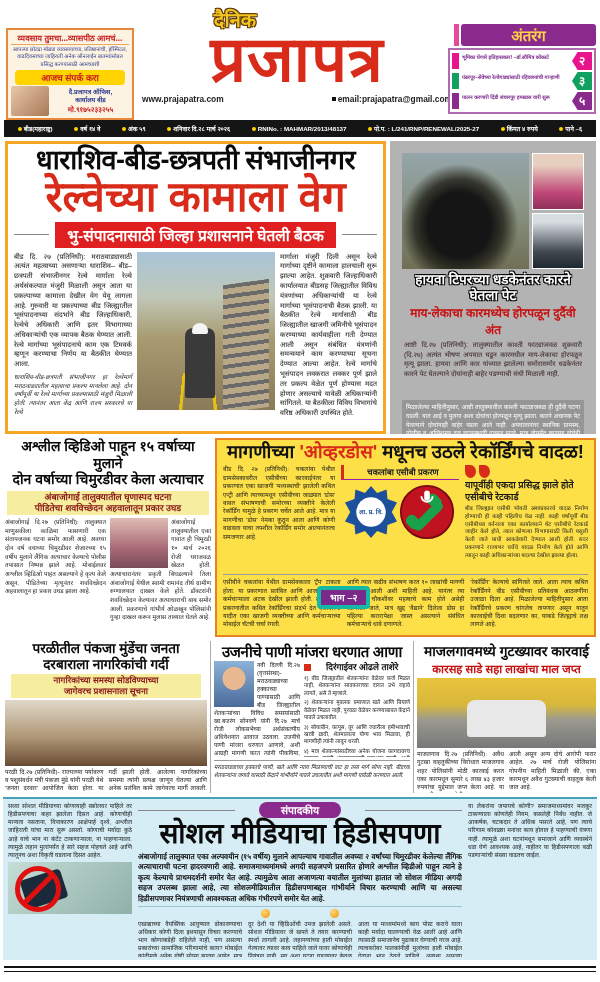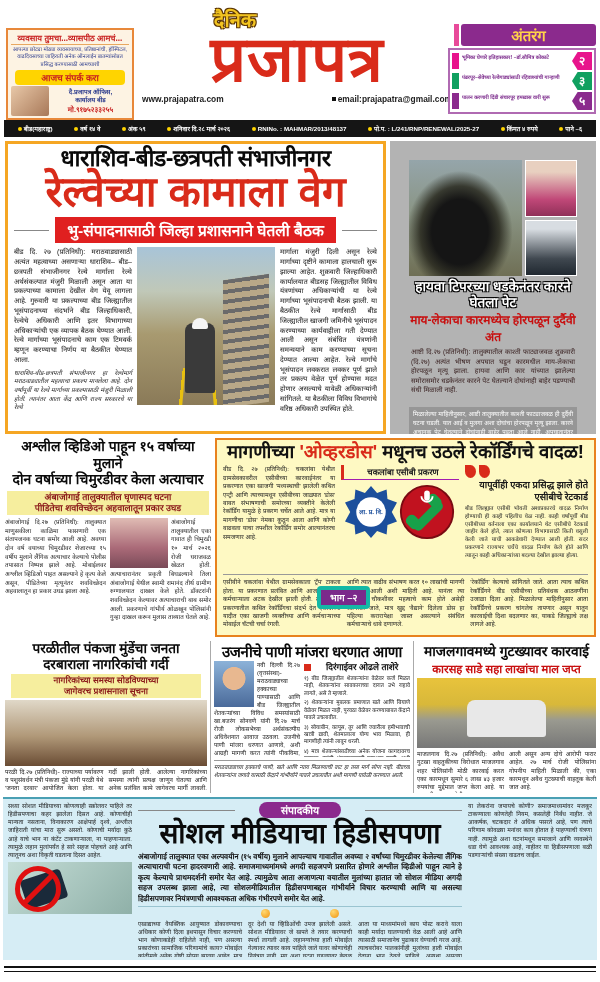--- a/index.html
+++ b/index.html
@@ -38,38 +38,38 @@
              clip-path:polygon(28% 0,100% 0,100% 100%,28% 100%,0 50%); flex:none; }
   .c-pink { background:#e8148c; } .c-green { background:#10a060; } .c-purple { background:#8b2a8d; }
 
   
   .strip { position:absolute; top:120px; left:4px; right:4px; height:17px; background:#151515; display:flex; align-items:center; justify-content:space-around; padding:0 3px; }
   .strip-item { color:#fff; font-size:6.2px; font-weight:bold; display:flex; align-items:center; gap:2px; white-space:nowrap; }
   .dot { width:4px; height:4px; border-radius:50%; background:#ffd400; flex:none; }
 
   
   .lead { position:absolute; left:5px; top:141px; width:381px; height:293px; border:3px solid #f5a623; background:#fff; padding:2px 6px; overflow:hidden; }
-  .lead-h1 { font-size:23px; font-weight:900; color:#0a0a0a; text-align:center; letter-spacing:-0.5px; line-height:1.1; }
+  .lead-h1 { font-size:27px; font-weight:900; color:#0a0a0a; text-align:center; letter-spacing:-0.5px; line-height:1.1; }
   .lead-h2 { font-size:42px; font-weight:900; color:#d92b1a; text-align:center; line-height:1.02; }
   .lead-sub-row { display:flex; align-items:center; gap:6px; margin:3px 0 4px; }
   .hline { flex:1; border-top:1.5px solid #888; }
   .lead-sub { background:#e02020; color:#fff; font-size:15.5px; font-weight:900; padding:2px 12px; }
   .lead-body { display:flex; gap:5px; height:178px; overflow:hidden; }
   .lead-col1 { width:118px; flex:none; }
   .t7 { font-size:7px; line-height:1.4; text-align:justify; color:#111; }
   .t-ital { font-size:6.2px; line-height:1.4; text-align:justify; color:#222; font-style:italic; margin-top:4px; }
   .ph-rail { width:138px; height:158px; flex:none; position:relative; overflow:hidden;
              background:linear-gradient(180deg,#a8c4d8 0%,#c0c8b8 28%,#a89a70 55%,#8a7a58 100%); }
   .rail-track { position:absolute; right:6px; top:30px; width:46px; height:128px; background:repeating-linear-gradient(180deg,#6a6a6a 0 4px,#b8a888 4px 10px); transform:skewY(-8deg); }
   .surveyor { position:absolute; left:48px; bottom:12px; width:30px; height:70px; background:#3a3a3a; border-radius:8px 8px 2px 2px; }
   .helmet { position:absolute; left:55px; bottom:76px; width:16px; height:11px; background:#f5f5f5; border-radius:8px 8px 2px 2px; }
   .tripod { position:absolute; left:44px; bottom:0; width:34px; height:40px; border-left:3px solid #e8c010; border-right:3px solid #e8c010; transform:perspective(40px) rotateX(14deg); }
 
   
-  .accident { position:absolute; left:390px; top:141px; width:206px; height:293px; background:#b3b3b3; padding:19px; overflow:hidden; }
+  .accident { position:absolute; left:390px; top:141px; width:206px; height:293px; background:#b3b3b3; padding:12px; overflow:hidden; }
   .acc-photos { display:flex; gap:3px; height:116px; }
   .ph-car { flex:1; position:relative; overflow:hidden;
             background:radial-gradient(ellipse at 45% 62%, #151515 0 32%, rgba(40,40,30,.85) 45%, transparent 60%),
                        linear-gradient(180deg,#95a5aa 0%,#8a9585 45%,#6f6f55 100%); }
   .acc-ports { width:52px; flex:none; display:flex; flex-direction:column; gap:3px; }
   .ph-woman { flex:1; border:1px solid #fff; background:linear-gradient(180deg,#e8d0c0 20%,#c04878 70%,#903058); }
   .ph-man { flex:1; border:1px solid #fff; background:linear-gradient(180deg,#d8dde2 15%,#404850 70%,#202830); }
   .acc-h1 { font-size:13.6px; font-weight:900; color:#fff; text-align:center; margin-top:3px; line-height:1.15;
             text-shadow:1px 1px 0 #000,-1px 1px 0 #000,1px -1px 0 #000,-1px -1px 0 #000; }
   .acc-sub { font-size:12px; font-weight:900; color:#c80f0f; text-align:center; margin:1px 0 2px; }
@@ -78,34 +78,34 @@
 
   
   .abuse { position:absolute; left:5px; top:438px; width:206px; height:199px; overflow:hidden; }
   .ab-h { font-size:14px; font-weight:900; color:#0a0a0a; text-align:center; line-height:1.18; }
   .ab-sub { background:#f6ee9e; margin:3px 2px; padding:1px 2px; text-align:center; }
   .ab-sub div { font-size:9px; font-weight:900; color:#8b1a1a; line-height:1.25; }
   .ab-body { display:flex; gap:4px; height:118px; overflow:hidden; }
   .ab-col { flex:1; font-size:6.2px; line-height:1.4; text-align:justify; color:#1a1a1a; }
   .ph-girl { width:58px; height:50px; float:left; margin:0 3px 2px 0; background:linear-gradient(180deg,#e0bcb4 0%,#aa6a78 60%,#7a4a58 100%); }
 
-  .acb { position:absolute; left:215px; top:438px; width:381px; height:199px; background:#fef9c3; border:2px solid #e8821e; padding:2px 6px; overflow:hidden; }
+  .acb { position:absolute; left:215px; top:438px; width:381px; height:199px; background:#fde047; border:2px solid #e8821e; padding:2px 6px; overflow:hidden; }
   .acb-h { font-size:18.5px; font-weight:900; text-align:center; color:#111; line-height:1.1; }
   .acb-h .em { color:#d92b1a; }
   .acb-main { display:flex; gap:6px; margin-top:3px; height:106px; overflow:hidden; }
   .acb-left { width:112px; flex:none; font-size:6.1px; line-height:1.38; text-align:justify; color:#1a1a1a; }
   .acb-center { width:118px; flex:none; }
   .acb-tag { font-size:8.4px; font-weight:900; color:#222; border-left:3px solid #d92b1a; border-bottom:1px solid #a21caf; padding:1px 0 2px 3px; text-align:center; }
   .acb-icons { display:flex; align-items:center; justify-content:center; gap:2px; margin-top:4px; position:relative; }
   .badge-wrap { position:relative; width:52px; height:52px; }
   .badge-label { position:absolute; left:0; top:21px; width:52px; text-align:center; font-size:6.4px; font-weight:bold; color:#1c4f9c; }
   .acb-right { flex:1; overflow:hidden; }
   .quote { display:flex; gap:3px; justify-content:flex-start; }
   .q { width:11px; height:13px; background:#d92b1a; border-radius:0 50% 50% 50%; }
-  .acb-boxhead { font-size:9.4px; font-weight:900; color:#1a1a1a; text-align:right; line-height:1.25; margin:1px 0 2px; }
+  .acb-boxhead { font-size:9.4px; font-weight:900; color:#1a1a1a; text-align:left; line-height:1.25; margin:1px 0 2px; }
   .acb-boxbody { font-size:5.7px; line-height:1.38; text-align:justify; color:#222; }
   .acb-bottom { border-top:1px solid #999; margin-top:3px; padding-top:3px; display:flex; gap:6px; height:72px; overflow:hidden; }
   .acb-bcol { flex:1; font-size:6.1px; line-height:1.38; text-align:justify; color:#1a1a1a; }
   .part-tag { position:absolute; left:100px; top:146px; background:#7b2a8b; color:#fff; font-size:9.5px; font-weight:900; padding:1px 9px; border-radius:4px; border:4px solid #14b8a6; }
 
   
   .lower { position:absolute; left:5px; top:641px; width:591px; height:152px; display:flex; overflow:hidden; }
   .lw-sep { width:1px; background:#aaa; margin:0 3px; flex:none; }
   .parli { width:202px; flex:none; overflow:hidden; }
   .pl-h { font-size:13.6px; font-weight:900; text-align:center; color:#0a0a0a; line-height:1.15; }

